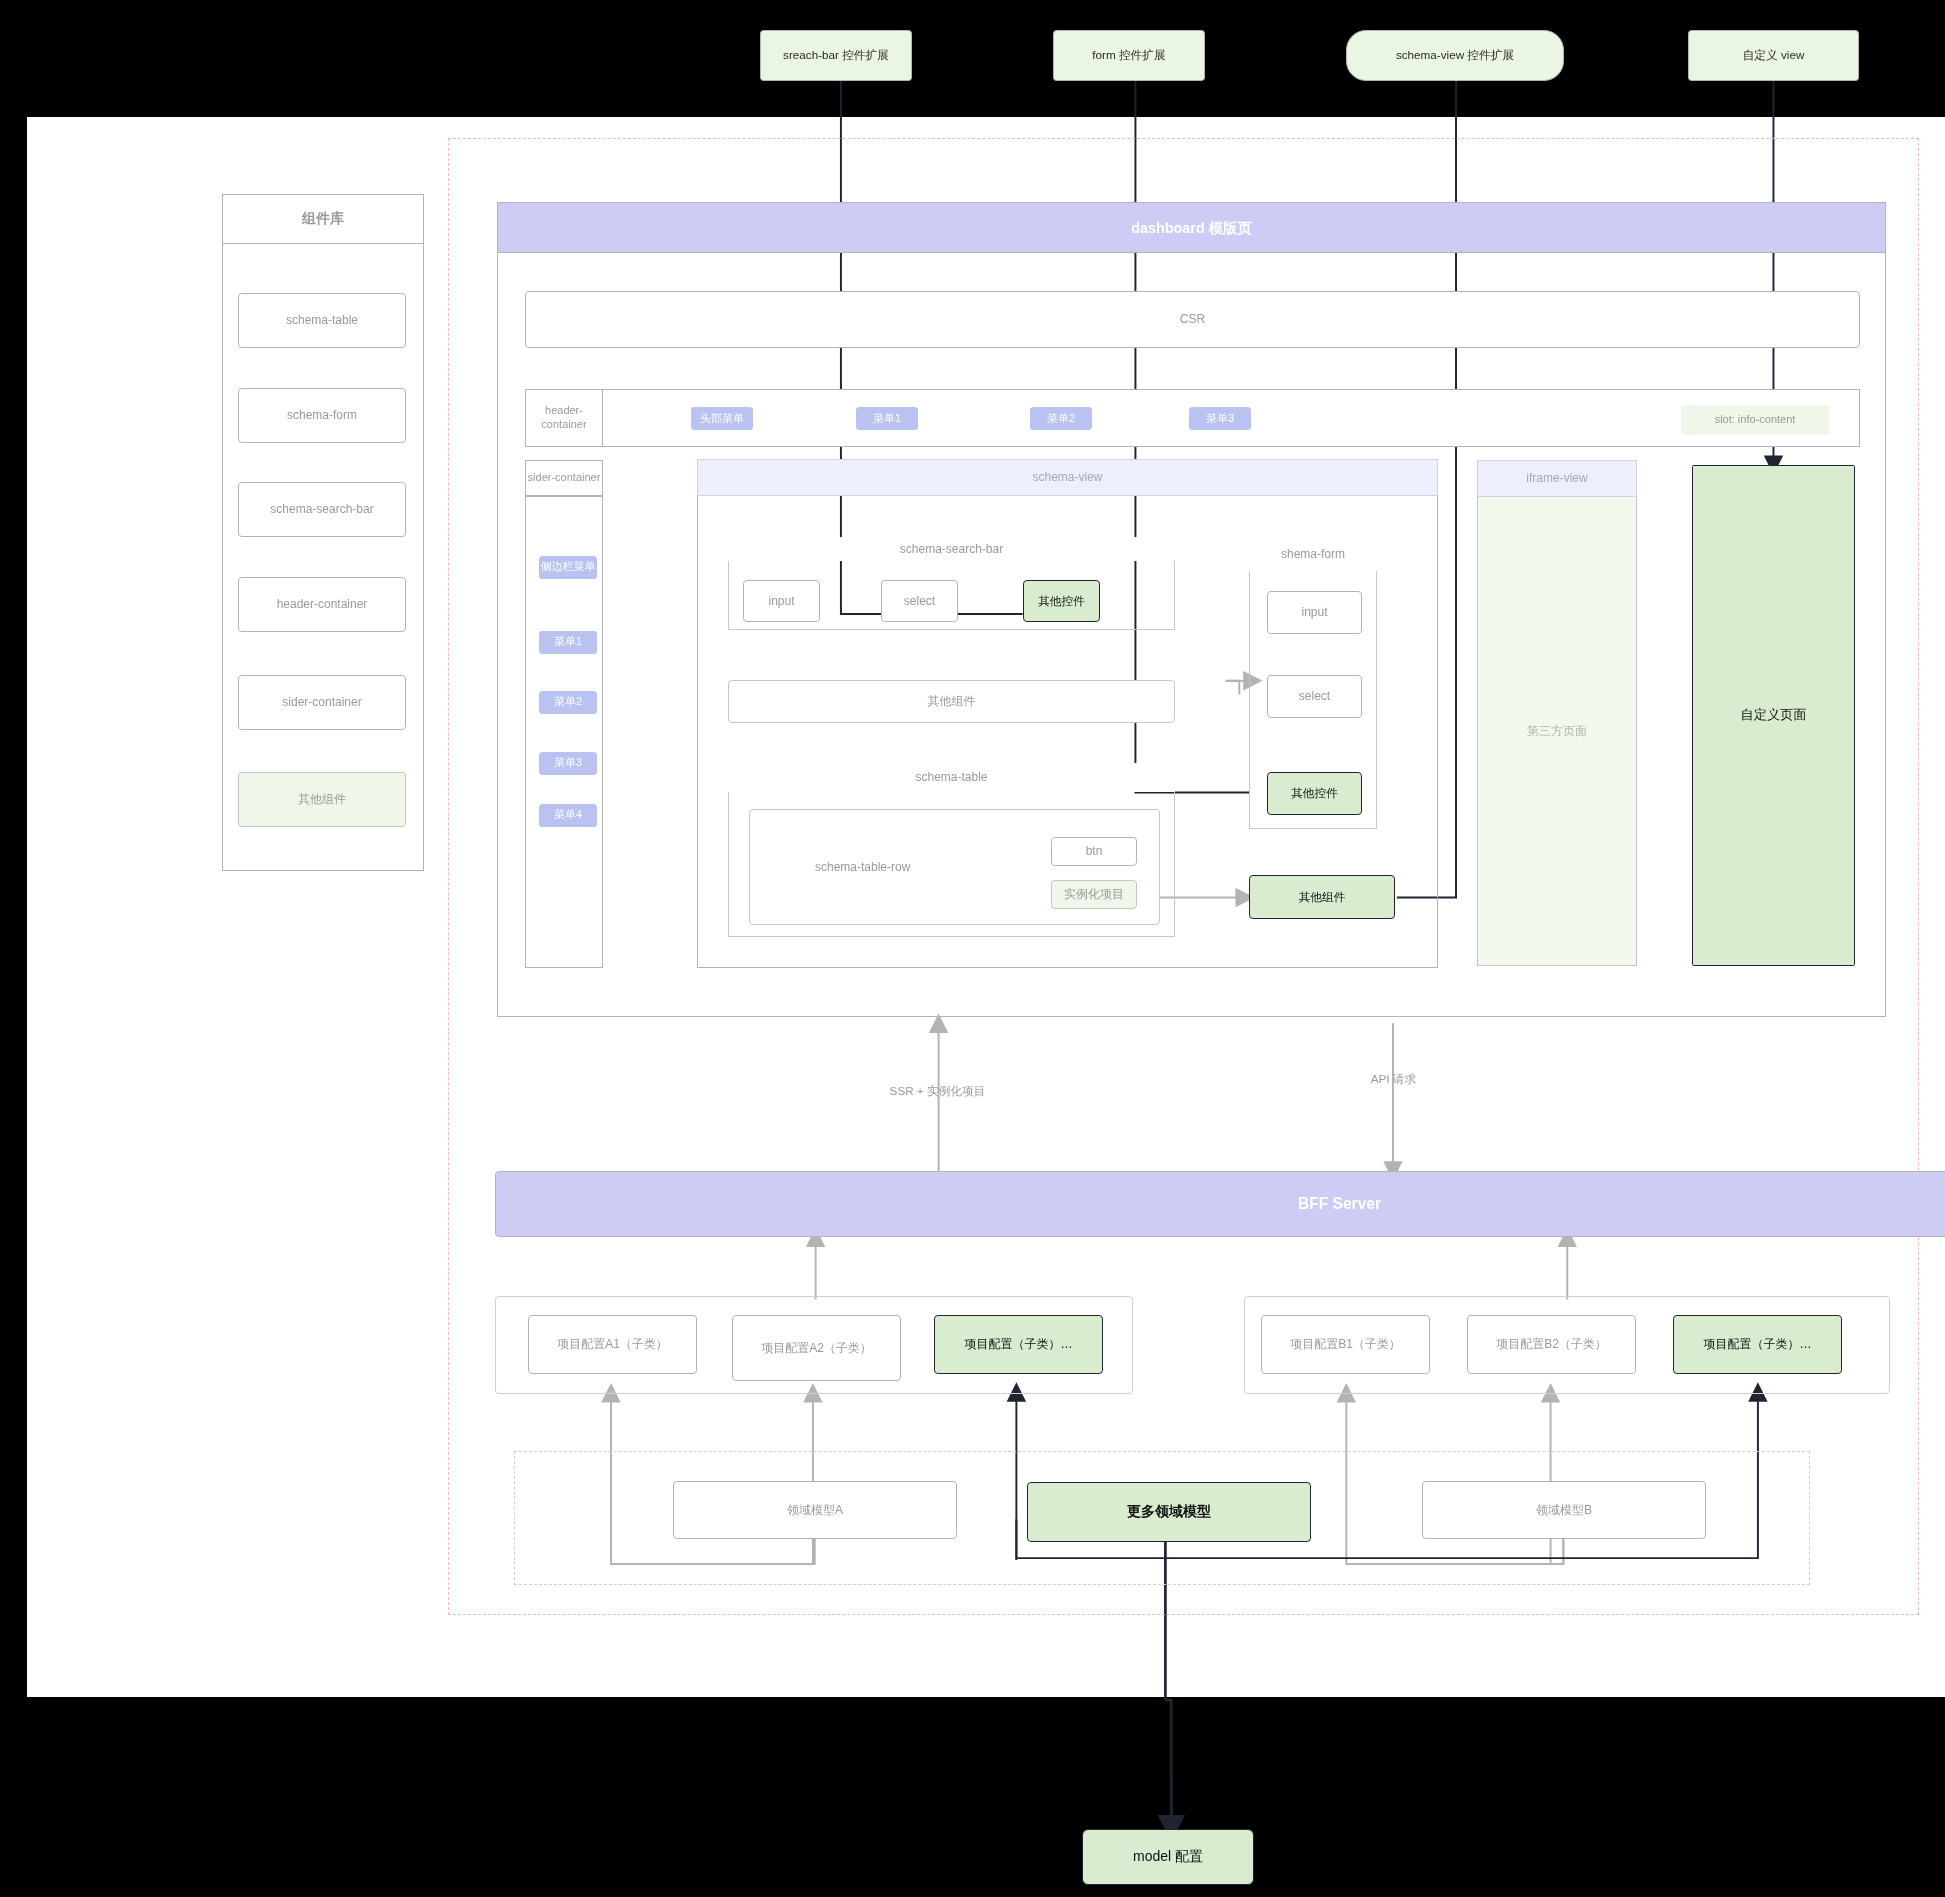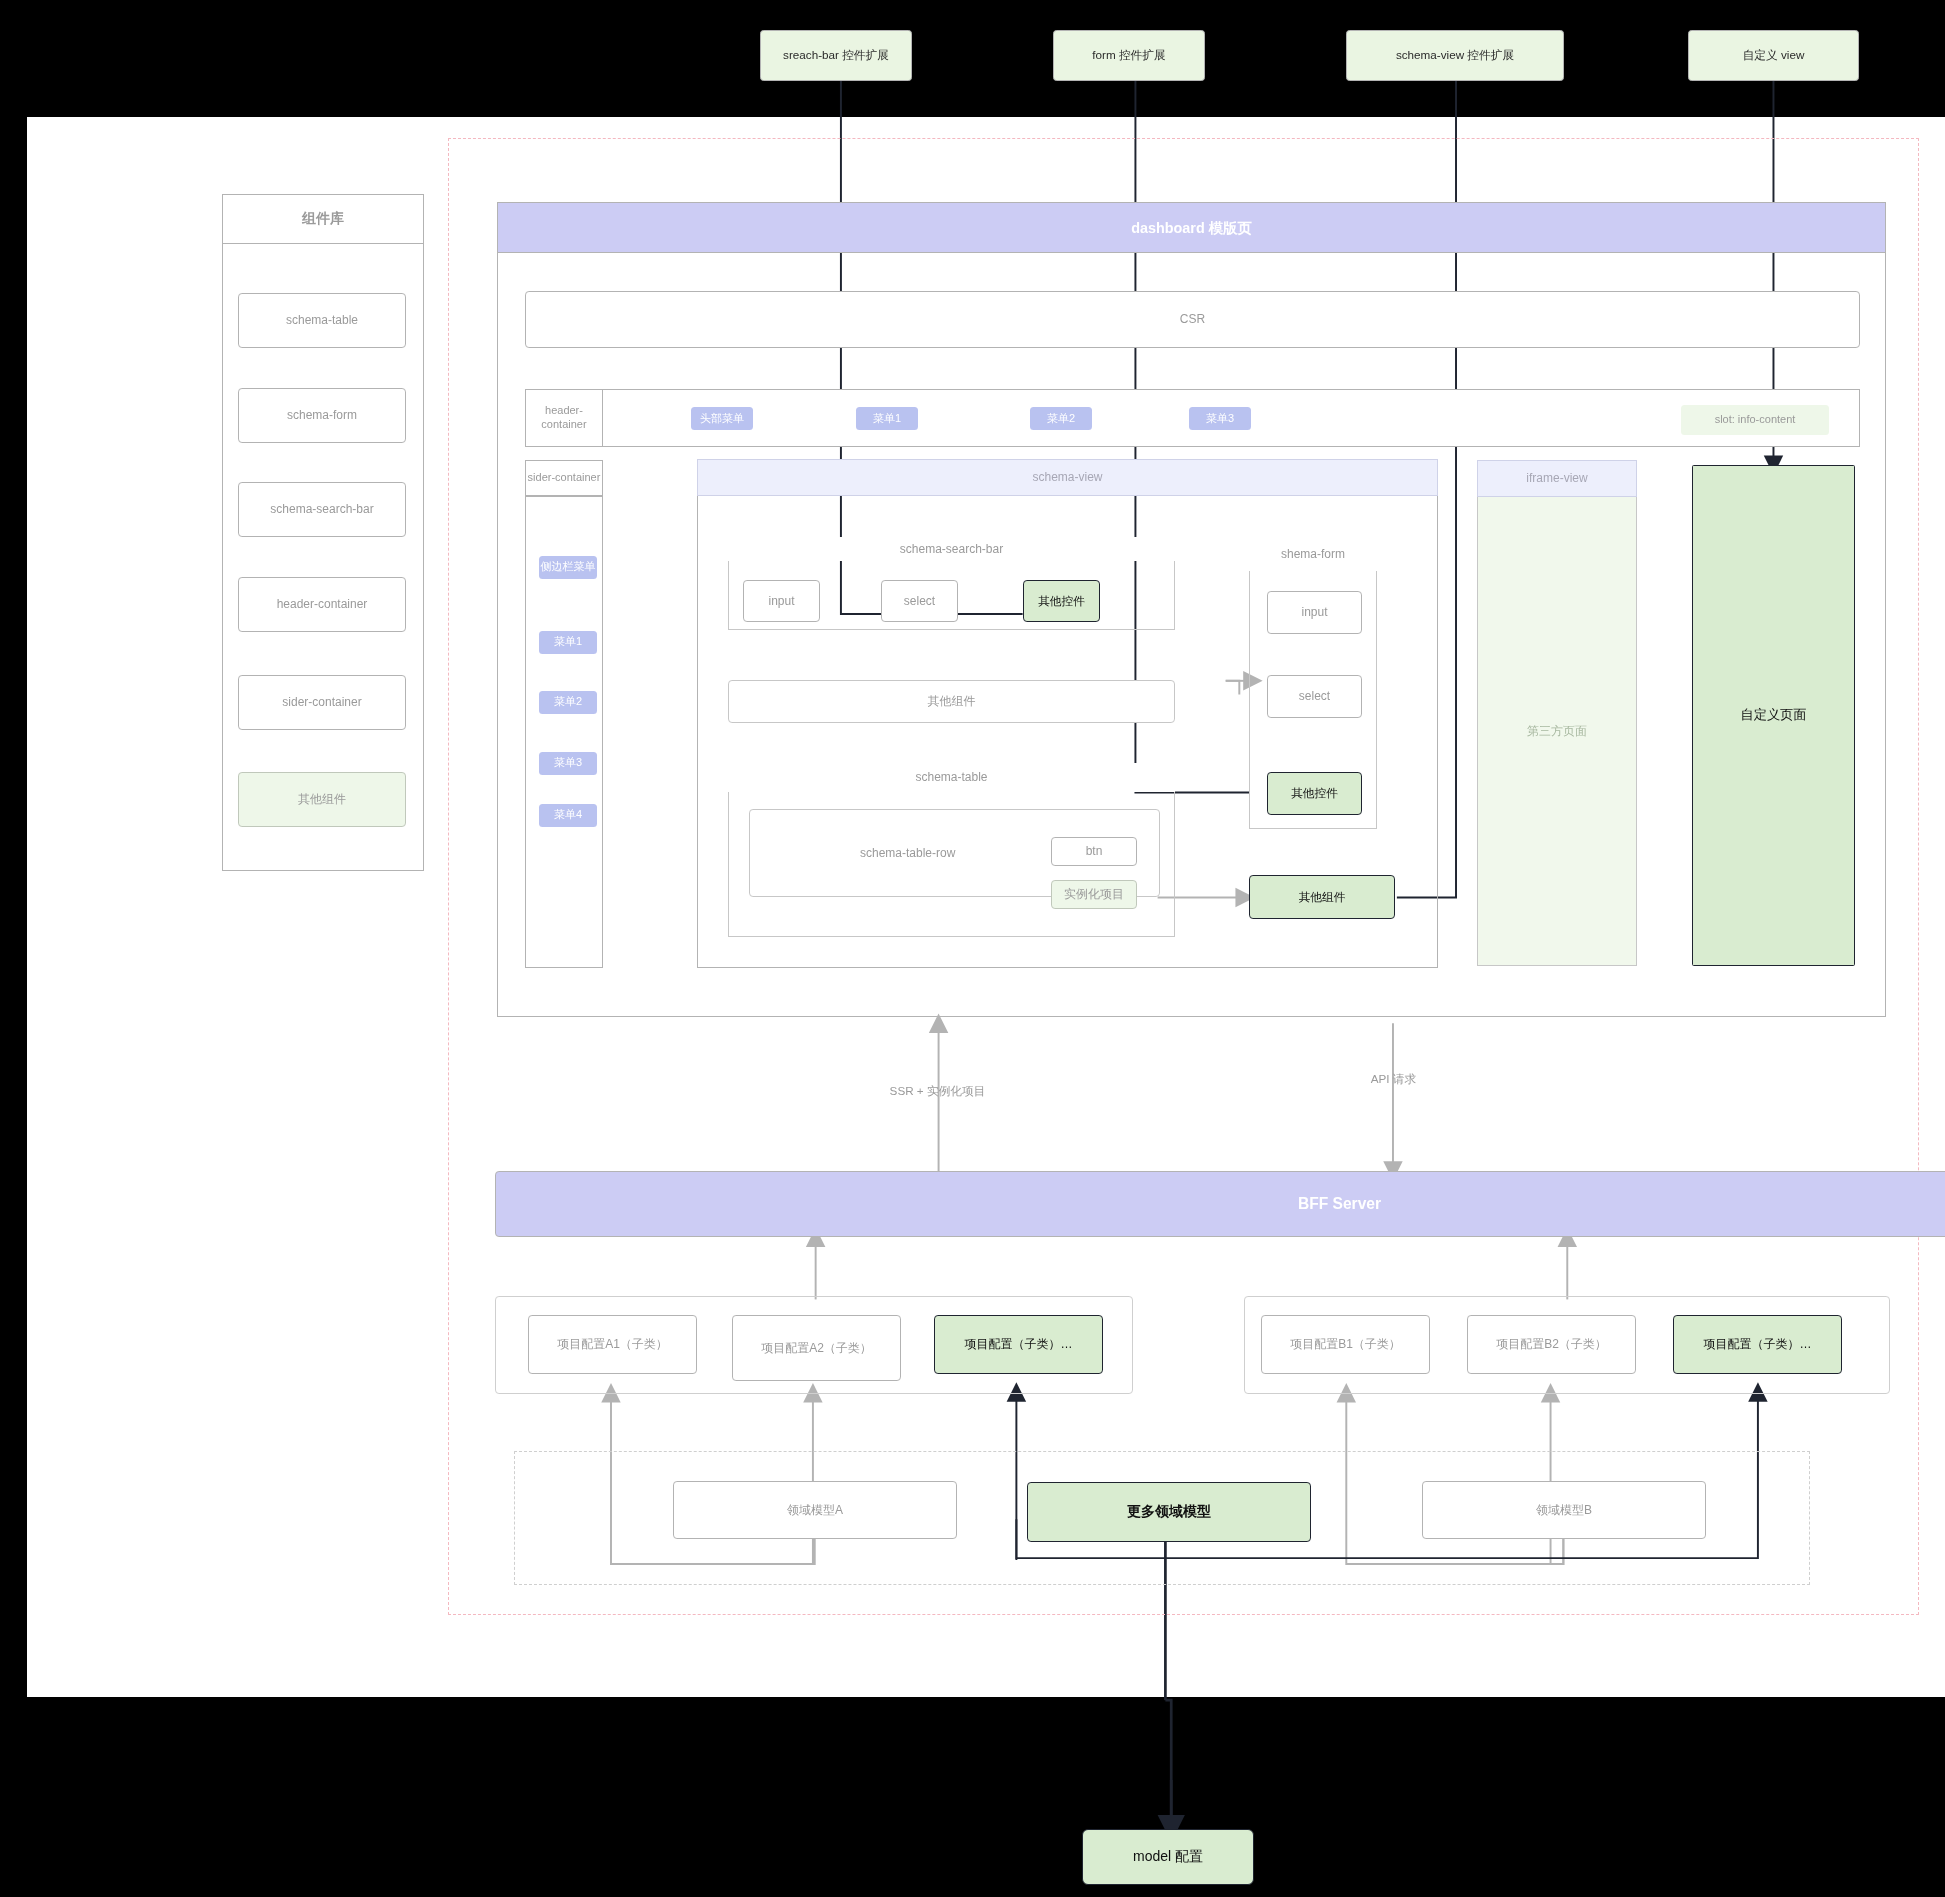--- a/index.html
+++ b/index.html
@@ -157,21 +157,21 @@
     <path d="M2995,4370 L2995,3950" fill="none" stroke="#1f2430" stroke-width="7"></path>
     <path d="M3010,4575 L3010,4700" fill="none" stroke="#1f2430" stroke-width="7" marker-end="url(#ak)"></path>
   </svg>
 
   <div class="box callout" style="left:760px; top:30px; width:152px; height:51px;">
     <span>sreach-bar 控件扩展</span>
   </div>
   <div class="box callout" style="left:1053px; top:30px; width:152px; height:51px;">
     <span>form 控件扩展</span>
   </div>
-  <div class="box callout" style="left:1346px; top:30px; width:218px; height:51px;">
+  <div class="box callout" style="left:1346px; top:30px; width:218px; height:51px;border-radius:20px;">
     <span>schema-view 控件扩展</span>
   </div>
   <div class="box callout" style="left:1688px; top:30px; width:171px; height:51px;">
     <span>自定义 view</span>
   </div>
 
   <div class="dashed-pink" style="left:448px; top:138px; width:1471px; height:1477px;"></div>
 
   <div class="box plain outline-only" style="left:222px; top:194px; width:202px; height:677px;"></div>
   <div class="box plain" style="left:222px; top:194px; width:202px; height:50px; border-bottom:1.2px solid #b3b3b3; color:#9a9a9a; font-weight:bold; font-size:14px;">
@@ -267,21 +267,21 @@
   </div>
 
   <div class="box" style="left:728px; top:680px; width:447px; height:43px; border-color:#c7c7c7;">
     <span>其他组件</span>
   </div>
 
   <div class="box plain outline-only" style="left:728px; top:763px; width:447px; height:174px; border:1.2px solid #c7c7c7;"></div>
   <div class="box plain" style="left:728px; top:763px; width:447px; height:29px; border:none; color:#9a9a9a;">
     <span>schema-table</span>
   </div>
-  <div class="box" style="left:749px; top:809px; width:411px; height:88px; border-color:#c7c7c7; align-items:center; justify-content:flex-start; padding-left:110px;">
+  <div class="box" style="left:749px; top:809px; width:411px; height:116px; border-color:#c7c7c7; align-items:center; justify-content:flex-start; padding-left:65px;">
     <span>schema-table-row</span>
   </div>
   <div class="box" style="left:1051px; top:837px; width:86px; height:29px;">
     <span>btn</span>
   </div>
   <div class="box green-soft" style="left:1051px; top:880px; width:86px; height:29px;">
     <span>实例化项目</span>
   </div>
 
   <div class="box plain outline-only" style="left:1249px; top:537px; width:128px; height:292px; border:1.2px solid #c7c7c7;"></div>

